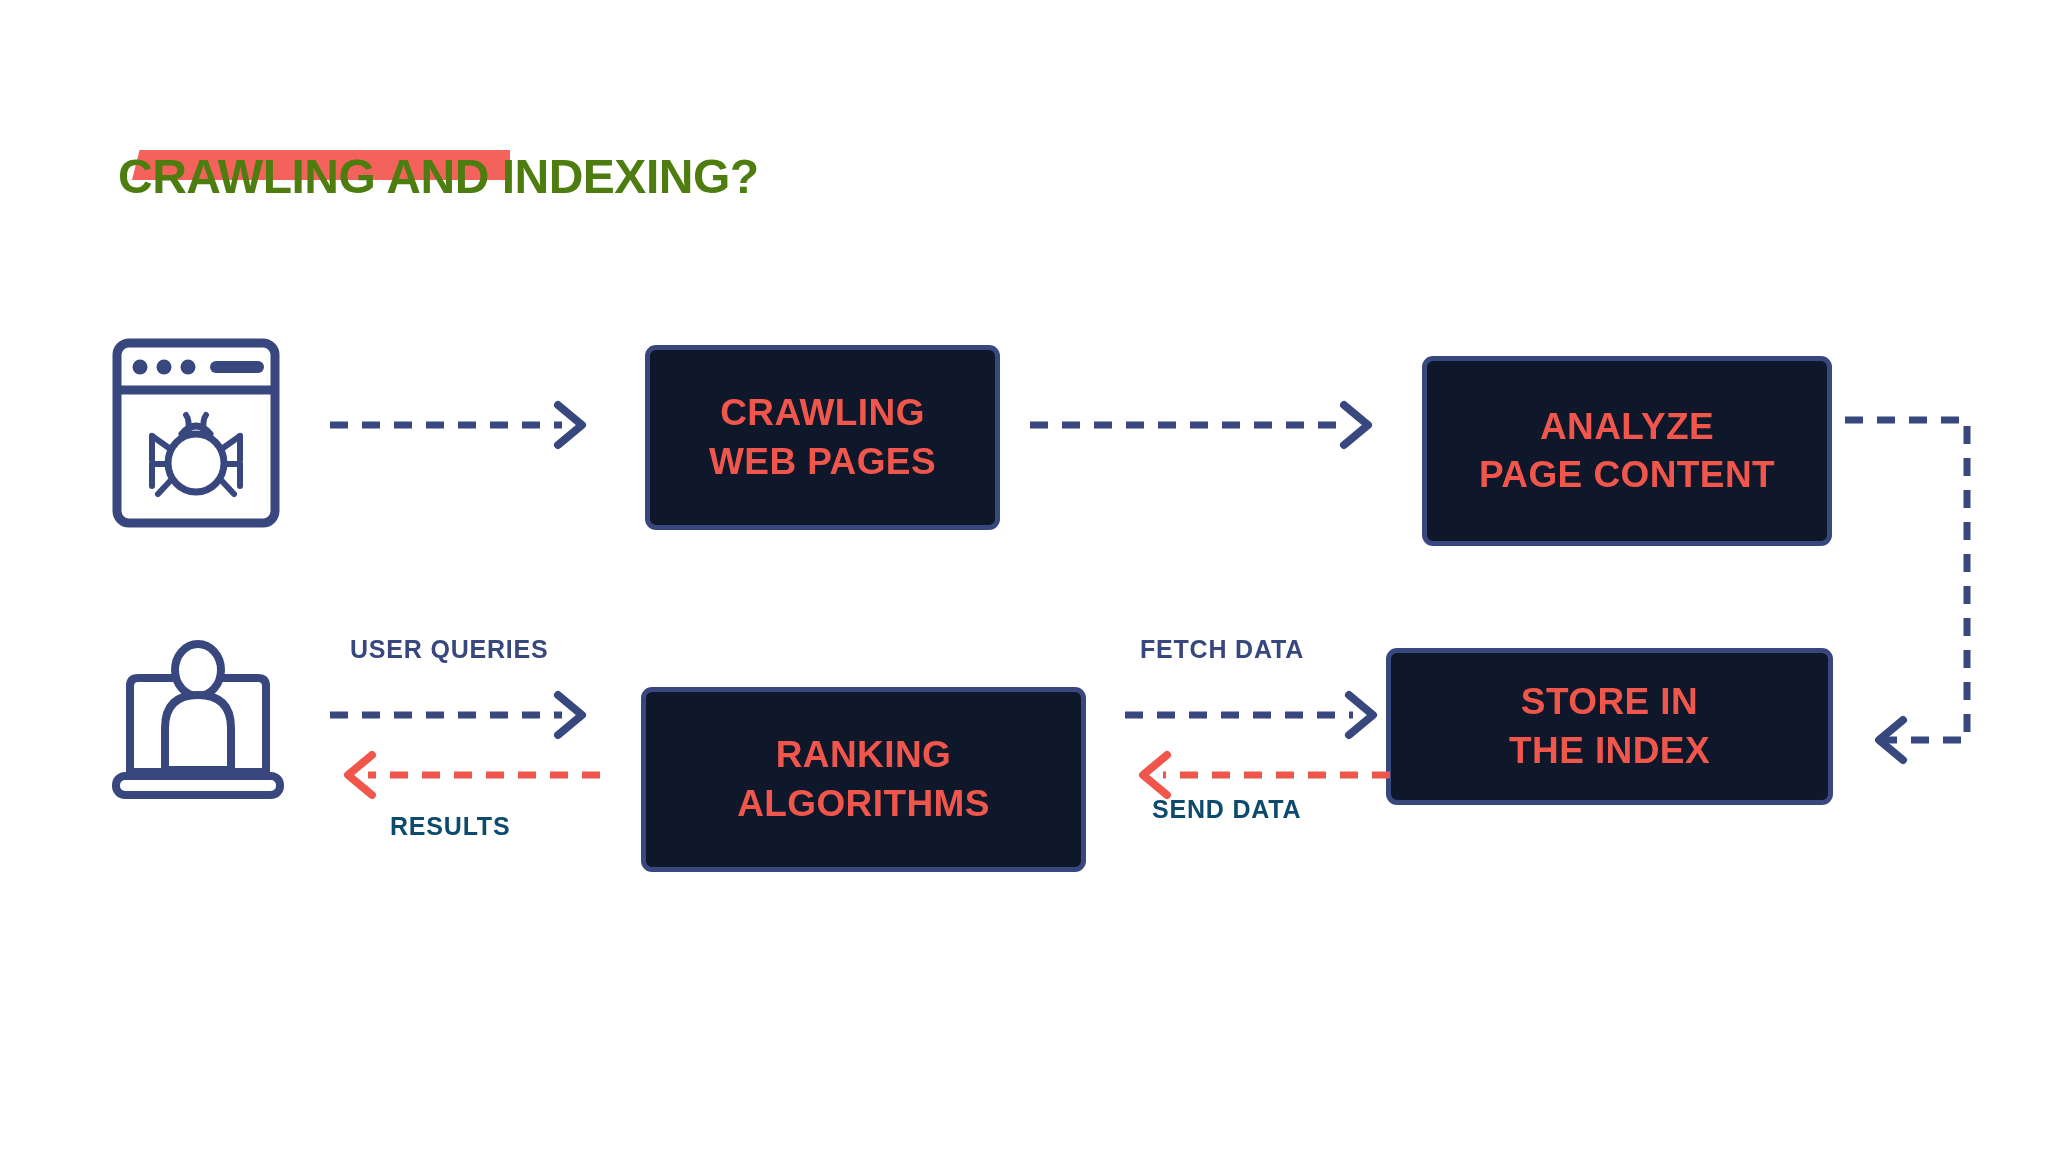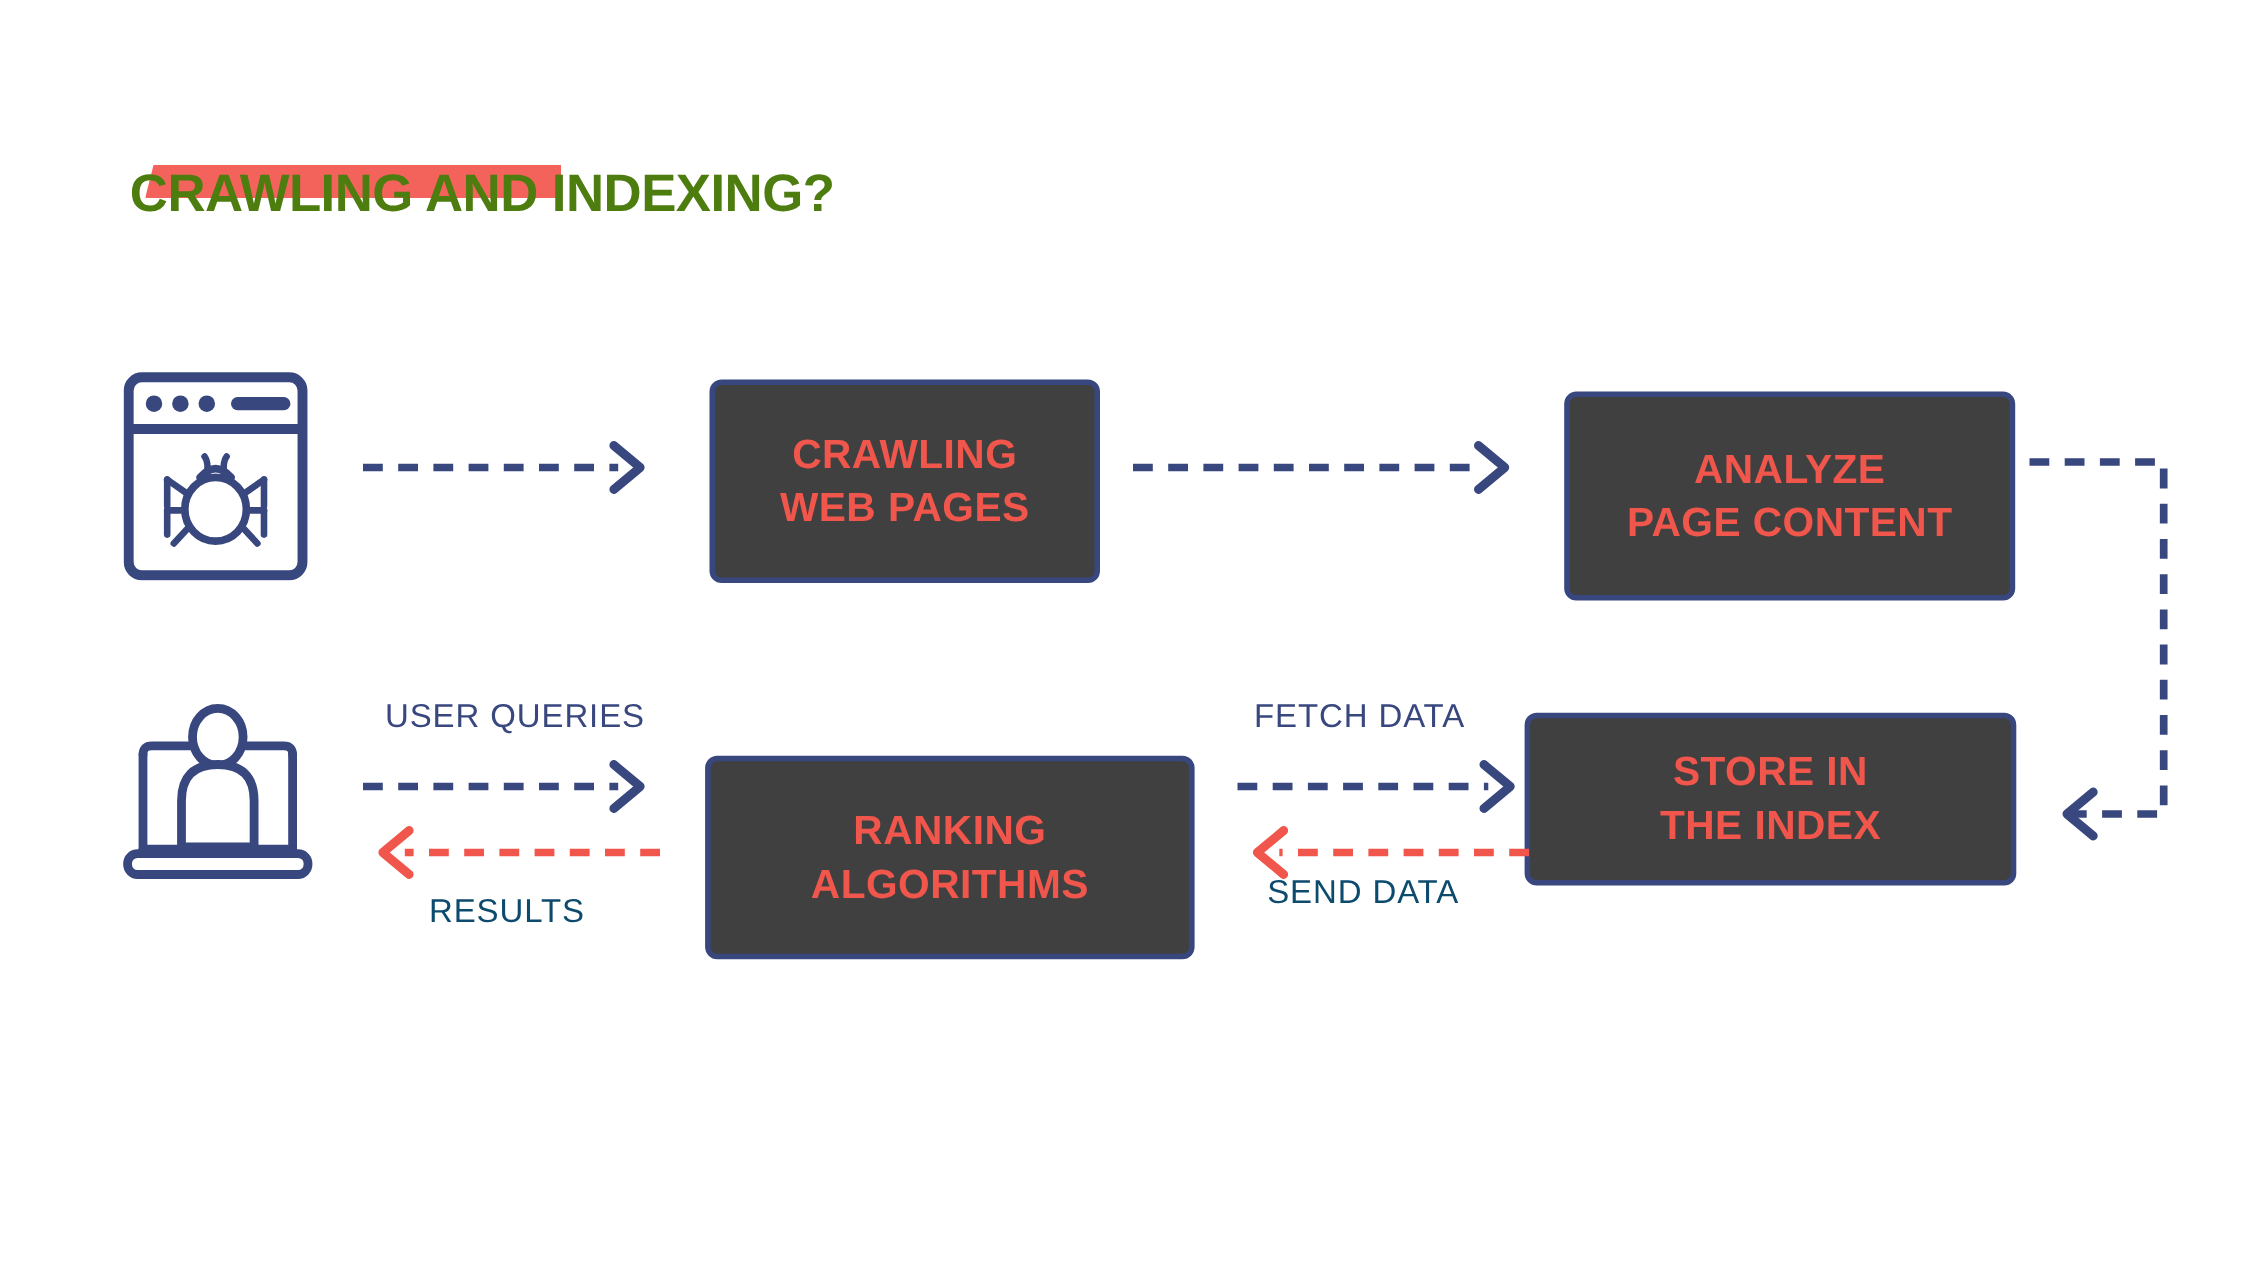--- a/index.html
+++ b/index.html
@@ -44,21 +44,21 @@
     white-space: nowrap;
     line-height: 74px;
   }
 
   
   .node-box {
     position: absolute;
     box-sizing: border-box;
     border: 5px solid #39477f;
     border-radius: 11px;
-    background: #404040;
+    background: #0f172a;
     display: flex;
     align-items: center;
     justify-content: center;
     text-align: center;
   }
   .node-label {
     color: #f0564b;
     font-weight: bold;
     font-size: 37px;
     line-height: 1.30;
@@ -67,22 +67,22 @@
   }
 
   #box-crawling   { left: 645px;  top: 345px; width: 355px; height: 185px; }
   #box-analyze    { left: 1422px; top: 356px; width: 410px; height: 190px; }
   #box-ranking    { left: 641px;  top: 648px; width: 445px; height: 185px; margin-top: 39px; }
   #box-store      { left: 1386px; top: 648px; width: 447px; height: 157px; }
 
   
   .edge-label {
     position: absolute;
-    font-size: 30px;
-    font-weight: normal;
+    font-size: 25px;
+    font-weight: bold;
     letter-spacing: 0.8px;
     white-space: nowrap;
   }
   .edge-label.navy  { color: #39477f; }
   .edge-label.coral { color: #0c4a6e; }
 
   #label-user-queries { left: 350px;  top: 635px; }
   #label-results      { left: 390px;  top: 812px; }
   #label-fetch-data   { left: 1140px; top: 635px; }
   #label-send-data    { left: 1140px; top: 795px; margin-left: 12px; }

